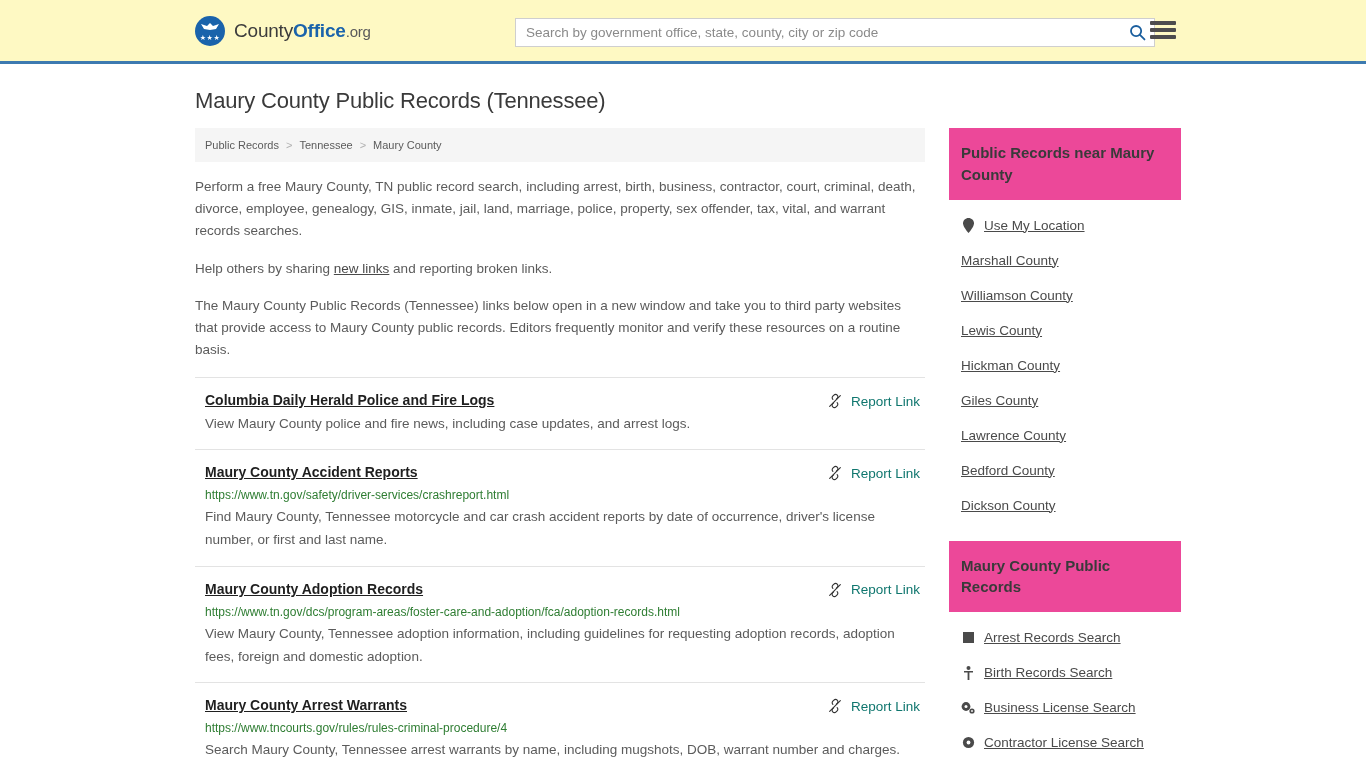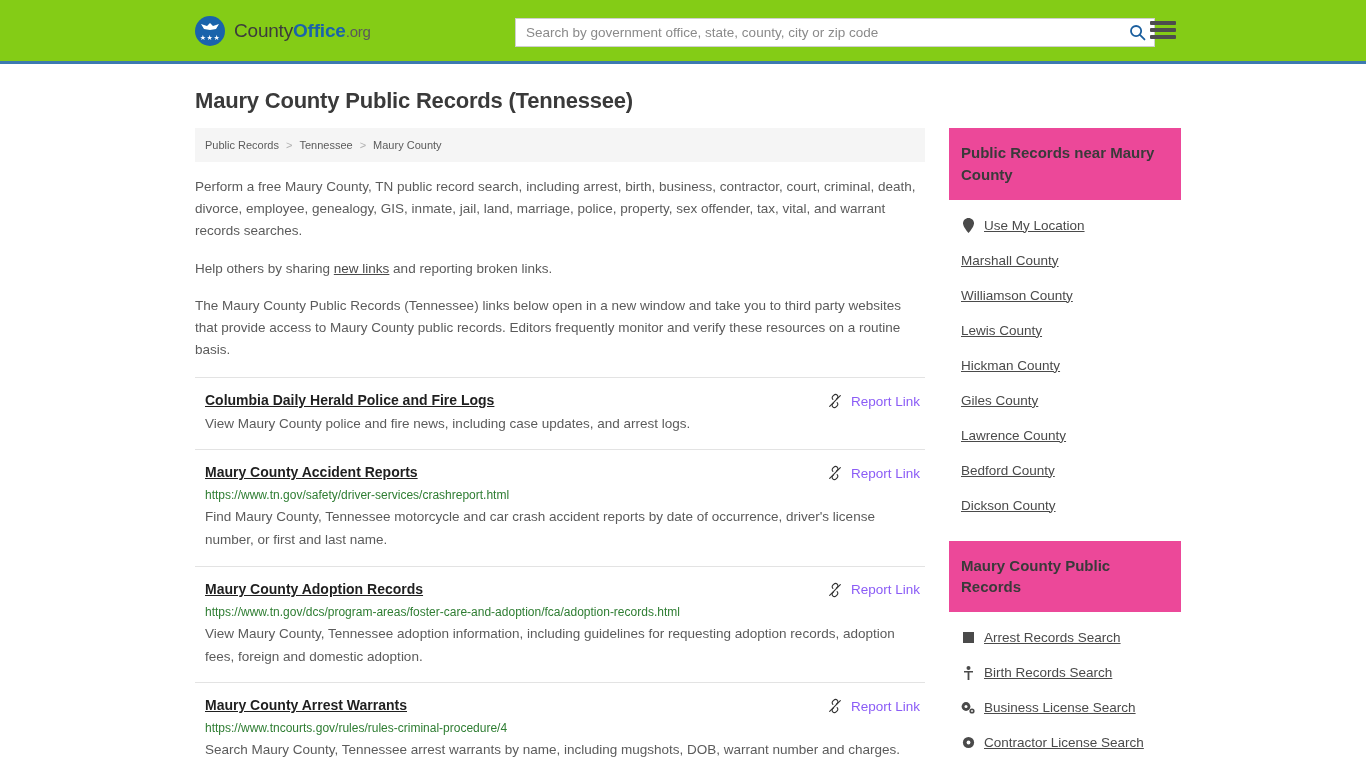--- a/index.html
+++ b/index.html
@@ -9,21 +9,21 @@
     overflow: hidden;
     background: #ffffff;
     font-family: "Liberation Sans", sans-serif;
     color: #4a4a4a;
   }
 
   
   .site-header {
     width: 1366px;
     height: 64px;
-    background: #84cc16;
+    background: #fef9c3;
     border-bottom: 3px solid #3d7ab0;
     display: flex;
     align-items: center;
     position: relative;
   }
   .brand {
     display: flex;
     align-items: center;
     margin-left: 195px;
     text-decoration: none;
@@ -108,21 +108,21 @@
     border-radius: 1px;
   }
 
   
   .page {
     width: 1366px;
     padding: 0 195px;
   }
   .page-title {
     font-size: 22px;
-    font-weight: bold;
+    font-weight: normal;
     color: #3a3a3a;
     margin: 24px 0 14px 0;
     letter-spacing: -0.2px;
   }
   .layout {
     display: flex;
     align-items: flex-start;
     gap: 24px;
   }
   .main-col { width: 730px; flex: 0 0 730px; }
@@ -173,21 +173,21 @@
     font-size: 14px;
     font-weight: bold;
     color: #1f1f1f;
     text-decoration: underline;
     cursor: pointer;
   }
   .report-link {
     display: flex;
     align-items: center;
     gap: 8px;
-    color: #8b5cf6;
+    color: #0f766e;
     font-size: 13.5px;
     white-space: nowrap;
     cursor: pointer;
     padding-top: 1px;
     margin-right: 5px;
   }
   .result-url {
     font-size: 12px;
     color: #2e7d32;
     margin-top: 7px;

